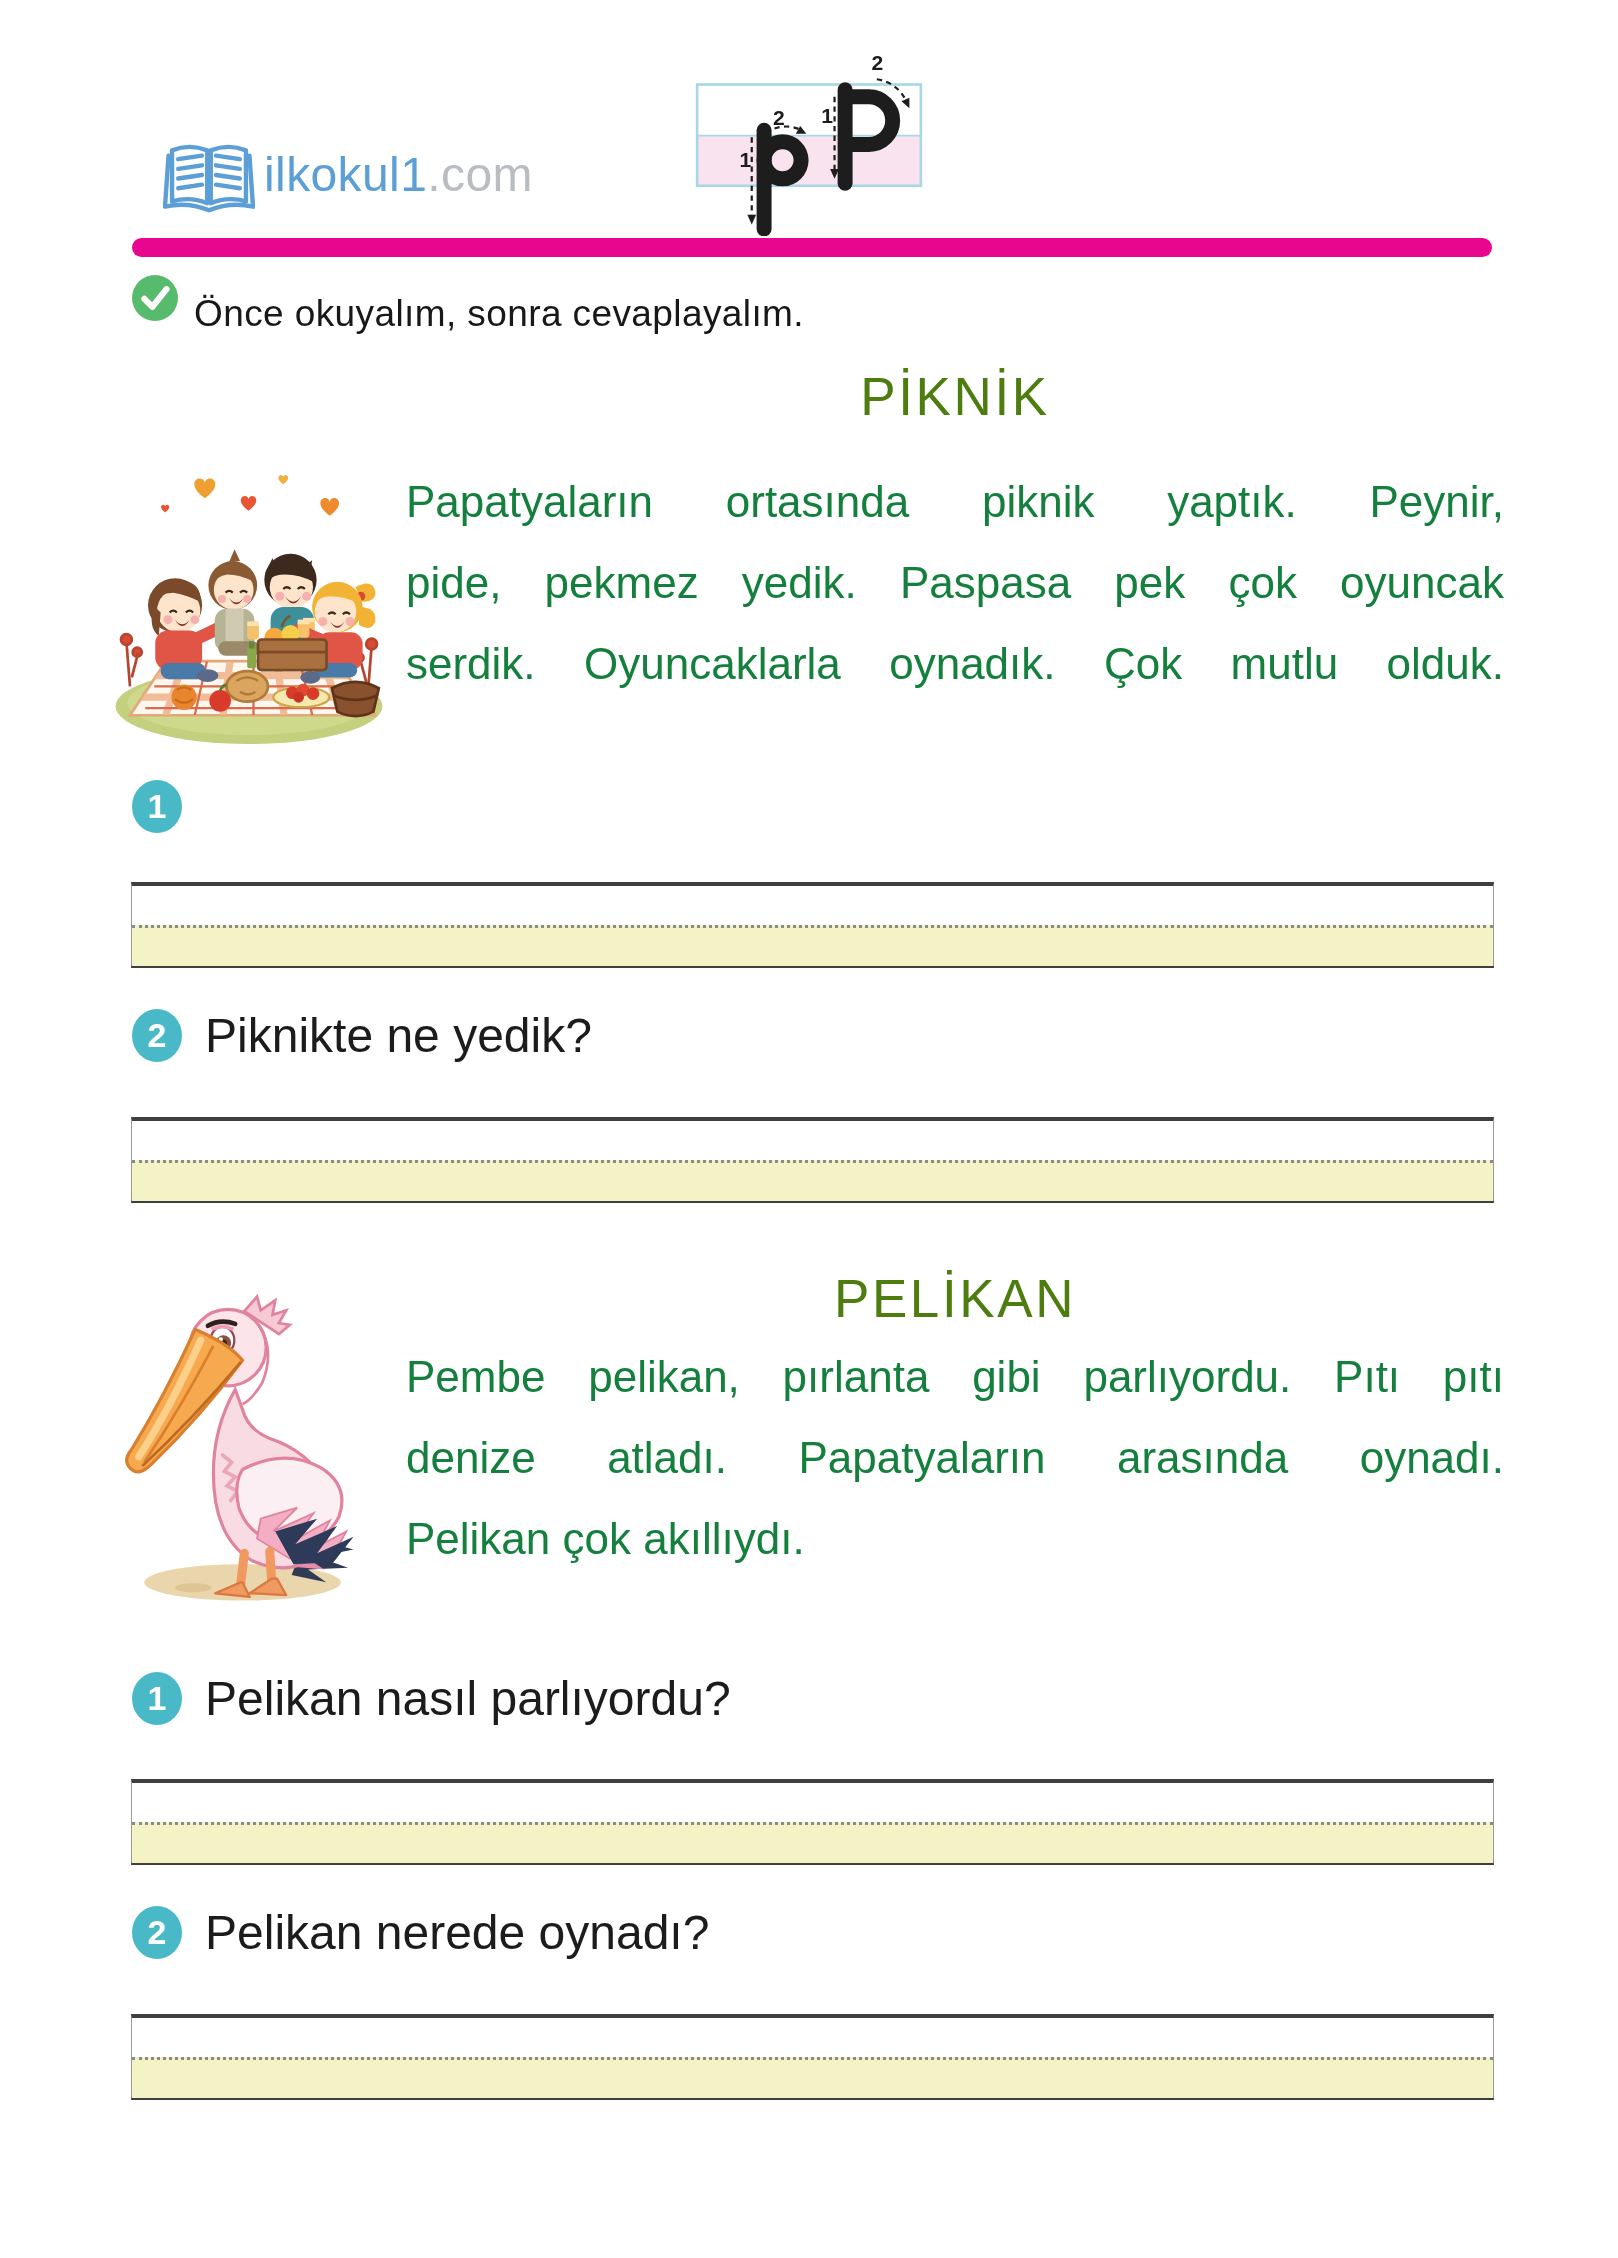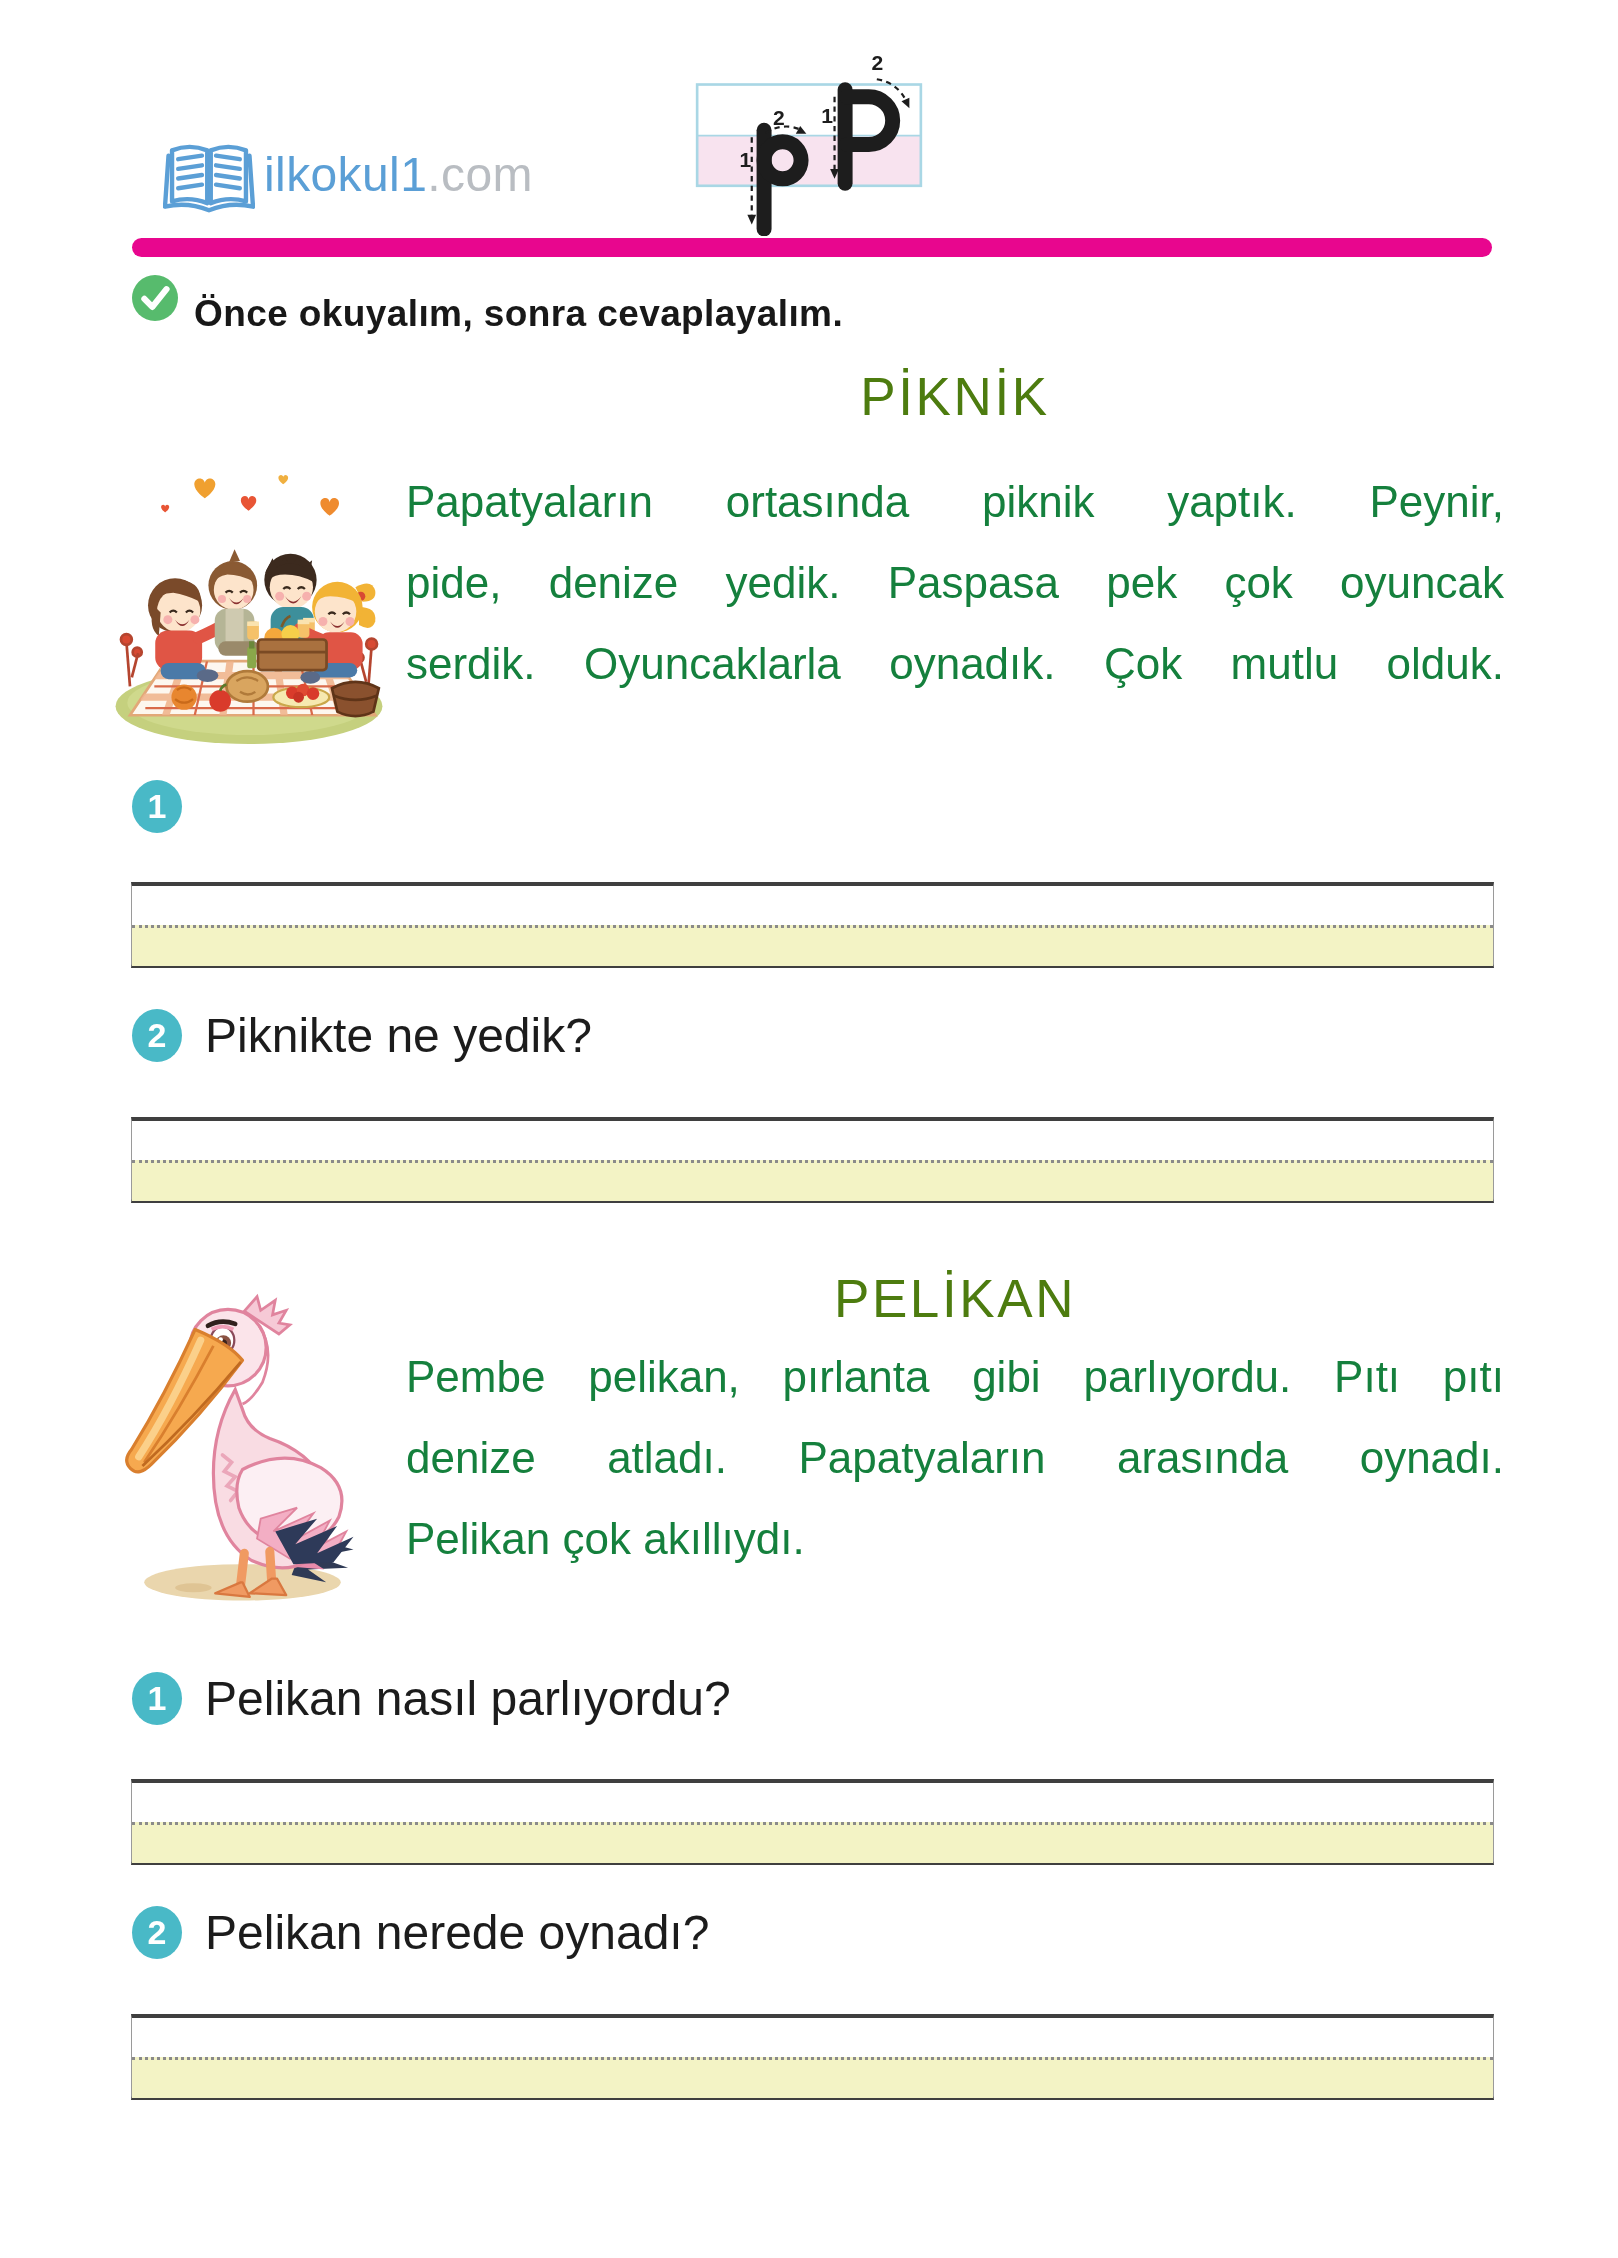--- a/index.html
+++ b/index.html
@@ -9,21 +9,21 @@
   }
   
   .logo{position:absolute;left:163px;top:131px;display:flex;align-items:center;gap:9px;}
   .logo-text{font-size:48px;letter-spacing:0.4px;line-height:88px;}
   .logo-name{color:#5b9fd6;}
   .logo-tld{color:#b9bdc2;}
   .letter-practice{position:absolute;left:695px;top:44px;width:228px;height:192px;}
   .magenta-bar{position:absolute;left:132px;top:238px;width:1360px;height:18.5px;border-radius:9.7px;background:#e8068e;}
   .instruction-row{position:absolute;left:132px;top:261px;display:flex;align-items:center;gap:16px;}
   .check-circle{width:46px;height:46px;}
-  .instruction-text{font-size:37px;font-weight:bold;letter-spacing:0.4px;color:#181818;margin-top:32px;}
+  .instruction-text{font-size:37px;font-weight:normal;letter-spacing:0.4px;color:#181818;margin-top:32px;}
   
   .section-title{
     position:absolute;left:406px;width:1098px;text-align:center;
     font-size:53px;color:#4d7c0f;letter-spacing:2.6px;font-weight:400;
   }
   
   .para{position:absolute;left:406px;width:1098px;font-size:44px;line-height:81px;color:#15803d;}
   .para .jline{text-align:justify;text-align-last:justify;}
   .para .lline{text-align:left;}
   
@@ -257,21 +257,21 @@
     <g>
       <circle cx="78" cy="262" r="14" fill="#e8862f"></circle>
         <path d="M70,254 q8,-6 16,0 M68,264 q10,8 20,0" stroke="#c96a1a" stroke-width="2.5" fill="none"></path>
     </g>
     <rect x="148" y="206" width="10" height="24" rx="3" fill="#8aa84a"></rect>
       <rect x="150" y="200" width="6" height="8" fill="#6a883a"></rect>
   </svg>
 
   <div class="para" style="top:461px;">
     <div class="jline">Papatyaların ortasında piknik yaptık. Peynir,</div>
-    <div class="jline">pide, denize yedik. Paspasa pek çok oyuncak</div>
+    <div class="jline">pide, pekmez yedik. Paspasa pek çok oyuncak</div>
     <div class="jline">serdik. Oyuncaklarla oynadık. Çok mutlu olduk.</div>
   </div>
 
   <div class="question-row" style="top:780px;">
     <div class="q-badge">1</div>
   </div>
   <div class="answer-box" style="top:882px;">
     <div class="answer-top"></div>
     <div class="answer-bottom"></div>
   </div>

